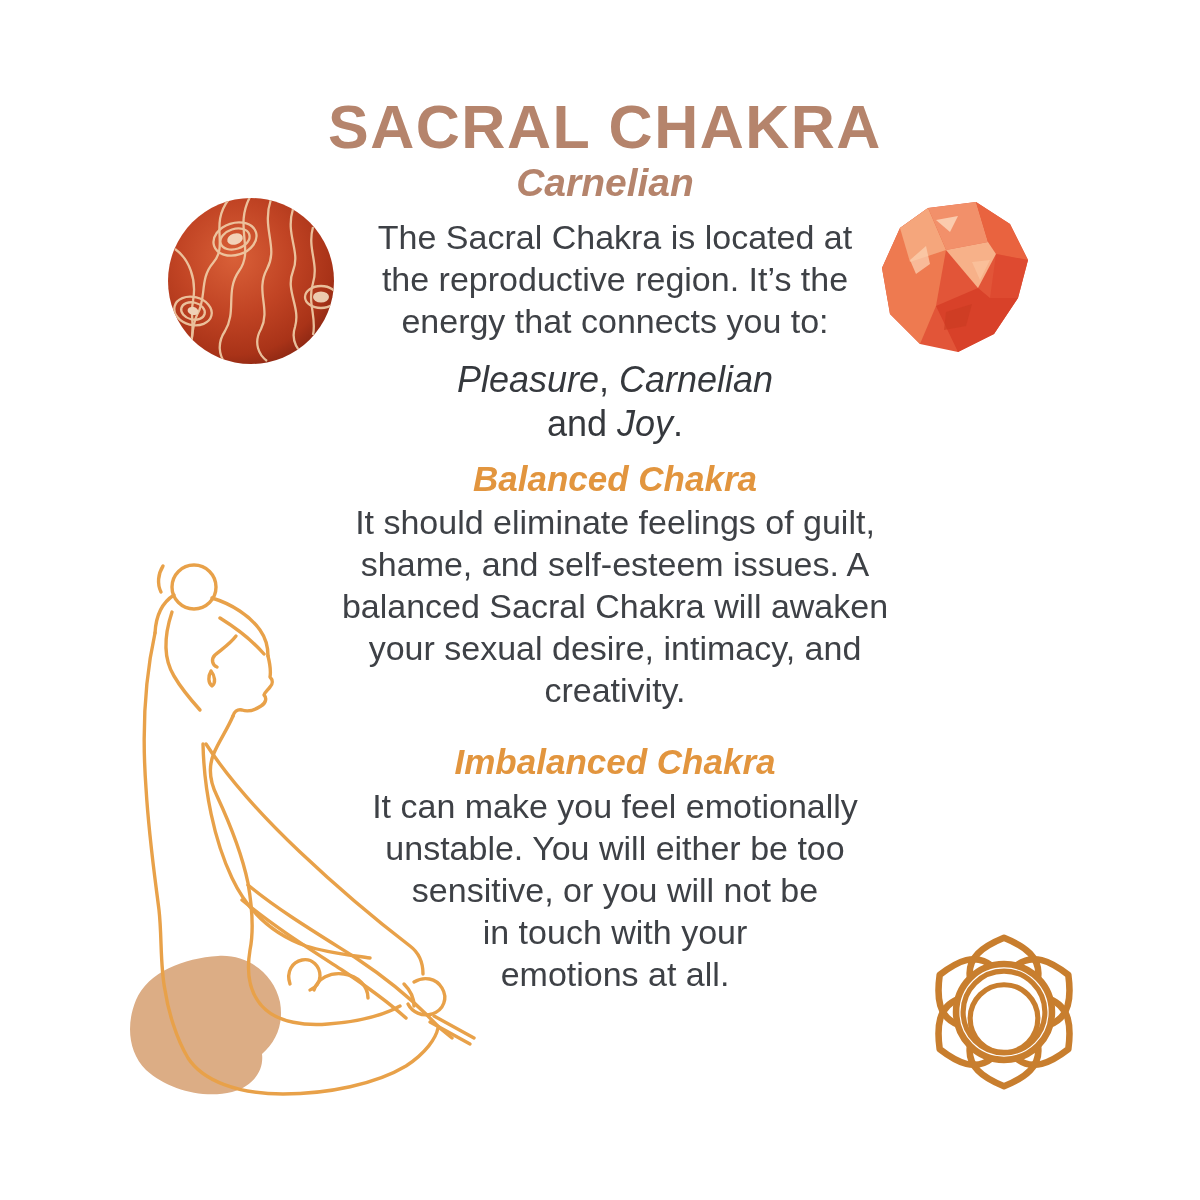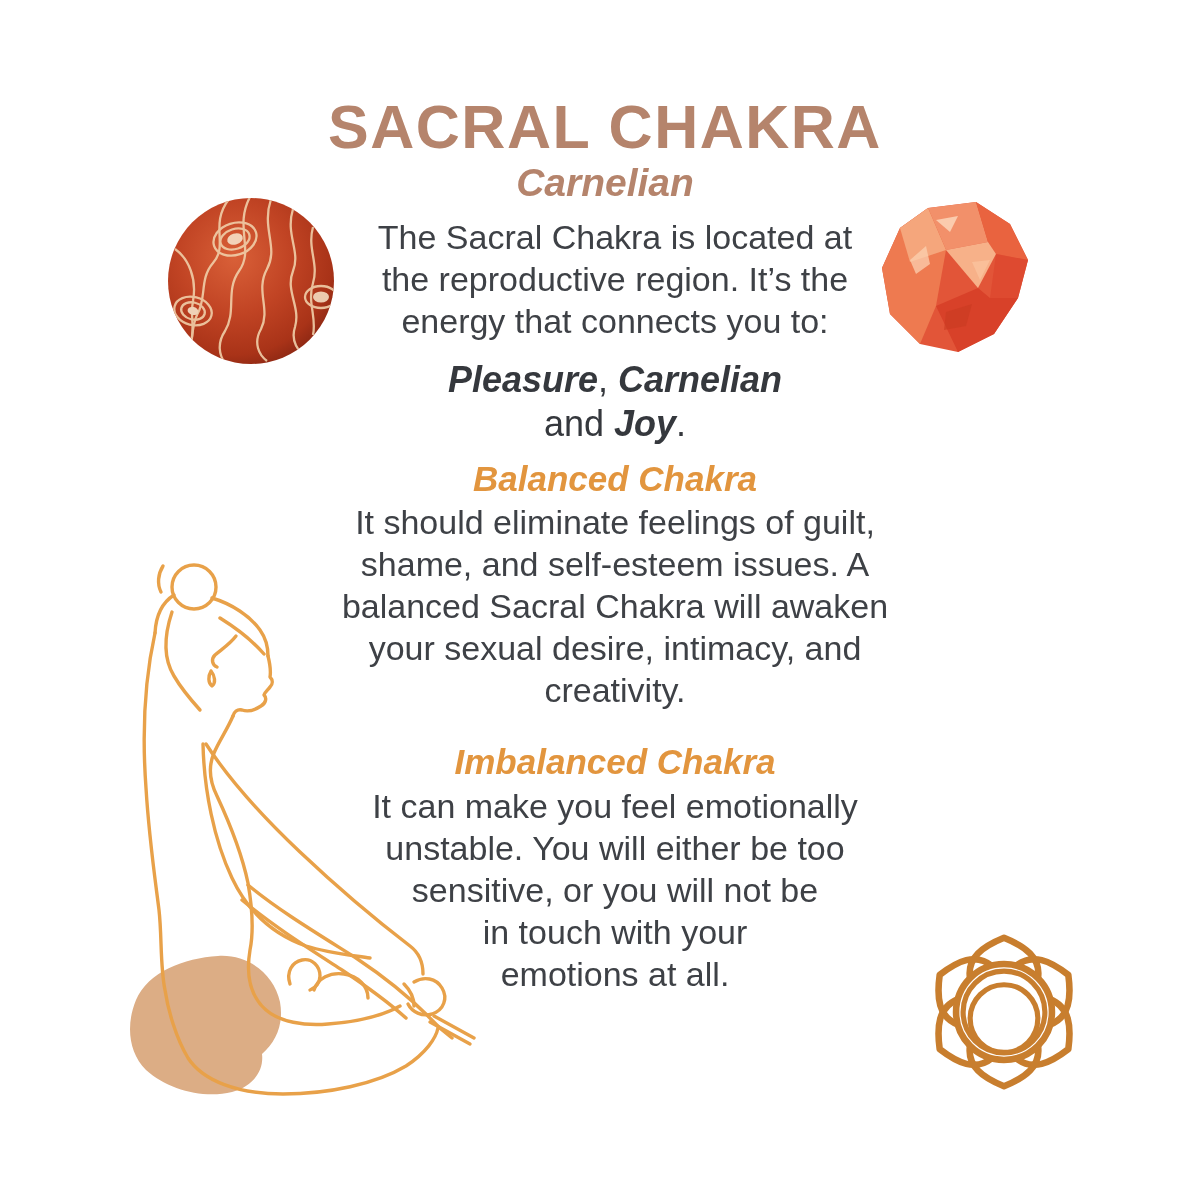--- a/index.html
+++ b/index.html
@@ -19,21 +19,21 @@
   }
   
   .bodyline{
     left:0;width:1230px;text-align:center;color:#3E4146;
     font-size:34px;line-height:42px;font-weight:400;
   }
   .focusline{
     left:0;width:1230px;text-align:center;color:#35383D;
     font-size:36px;line-height:44px;
   }
-  .kw{font-weight:700;font-style:italic;}
+  .kw{font-weight:400;font-style:italic;}
   .plain{font-weight:400;font-style:normal;}
   .sectionhead{
     left:0;width:1230px;text-align:center;color:#E2953E;
     font-size:35px;font-weight:700;font-style:italic;line-height:40px;
   }
   
   .sphere{left:167px;top:197px;}
   .stone{left:876px;top:200px;}
   .figure{left:118px;top:538px;}
   .symbol{left:910px;top:918px;}

